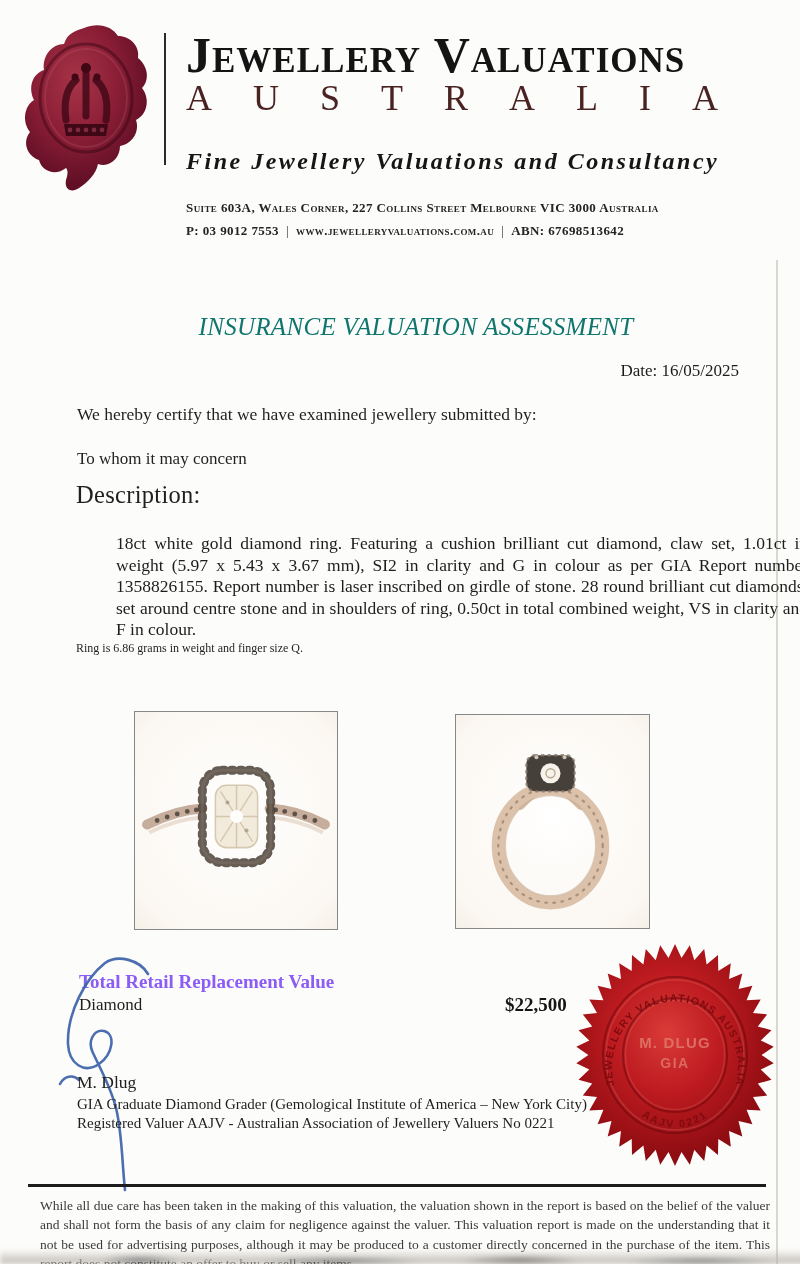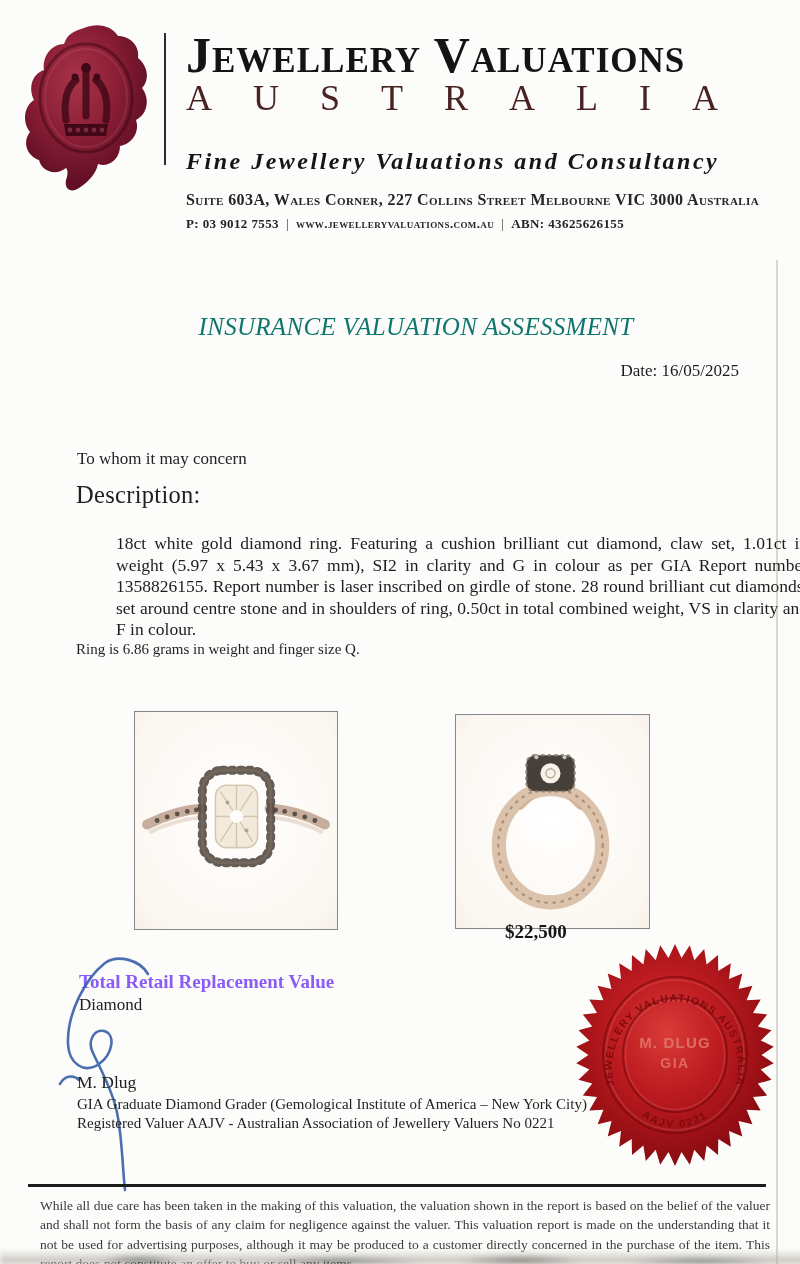--- a/index.html
+++ b/index.html
@@ -18,50 +18,50 @@
   }
   .brand-line2{
     font-size:36px;line-height:1;color:#4a2222;
     letter-spacing:41px;white-space:nowrap;font-weight:400;
   }
   .tagline{
     margin-top:32px;font-style:italic;font-weight:700;font-size:24px;
     letter-spacing:2.5px;color:#161616;white-space:nowrap;
   }
   .addr-line{
-    margin-top:16px;font-variant:small-caps;font-weight:700;font-size:16px;
+    margin-top:25px;font-variant:small-caps;font-weight:700;font-size:13px;
     letter-spacing:.4px;color:#242424;white-space:nowrap;
   }
   .contact-line{
     margin-top:7px;font-variant:small-caps;font-weight:700;font-size:13px;
     letter-spacing:.4px;color:#242424;white-space:nowrap;
   }
   .contact-line .sep{font-weight:400;padding:0 7px;color:#333;}
   
   .doc-title{
     position:absolute;left:0;right:0;top:313px;text-align:center;
     font-size:25px;letter-spacing:.3px;color:#0f766e;font-style:italic;
   }
   .doc-date{position:absolute;right:93px;top:361px;font-size:17px;color:#1c1c1c;}
   .certify-line{position:absolute;left:77px;top:404px;font-size:17.5px;}
   .addressee{position:absolute;left:77px;top:449px;font-size:17px;}
   .desc-heading{position:absolute;left:76px;top:481px;font-size:24.5px;letter-spacing:.3px;}
   .desc-body{
     position:absolute;left:76px;top:533px;width:692px;font-size:17.5px;
     line-height:1.235;text-align:justify;color:#1d1d1d;margin-left:40px;
   }
-  .weight-line{position:absolute;left:76px;top:641px;font-size:15px;}
+  .weight-line{position:absolute;left:76px;top:641px;font-size:12px;}
   
   .photo-box{position:absolute;border:1.5px solid #878787;background:#fdfcfa;box-sizing:border-box;}
   .photo-left{left:134px;top:711px;width:204px;height:219px;}
   .photo-right{left:455px;top:714px;width:195px;height:215px;}
   .photo-box svg{display:block;width:100%;height:100%;}
   
   .value-label{position:absolute;left:79px;top:971px;font-size:19px;font-weight:700;color:#8b5cf6;text-align:center;}
-  .value-amount{position:absolute;left:505px;top:921px;font-size:19px;font-weight:700;color:#161616;}
+  .value-amount{position:absolute;left:505px;top:994px;font-size:19px;font-weight:700;color:#161616;}
   .signed-label{position:absolute;left:79px;top:995px;font-size:17px;}
   .signature{position:absolute;left:50px;top:950px;width:160px;height:248px;pointer-events:none;}
   .valuer-name{position:absolute;left:77px;top:1072px;font-size:17.5px;}
   .credential-1{position:absolute;left:77px;top:1096px;font-size:15px;}
   .credential-2{position:absolute;left:77px;top:1115px;font-size:15px;}
   .red-seal{position:absolute;left:574px;top:942px;width:202px;height:226px;}
   
   .footer-rule{position:absolute;left:28px;top:1184px;width:738px;height:2.5px;background:#1c1c1c;}
   .disclaimer{
     position:absolute;left:40px;top:1196px;width:730px;font-size:13.5px;
@@ -121,26 +121,27 @@
   </svg>
 
   <div class="header-divider"></div>
 
   <div class="brand-block">
     <div class="brand-line1">Jewellery Valuations</div>
     <div class="brand-line2">AUSTRALIA</div>
     <div class="tagline">Fine Jewellery Valuations and Consultancy</div>
     <div class="addr-line">Suite 603A, Wales Corner, 227 Collins Street Melbourne VIC 3000 Australia</div>
     <div class="contact-line">
-      <span>P: 03 9012 7553</span><span class="sep">|</span><span>www.jewelleryvaluations.com.au</span><span class="sep">|</span><span>ABN: 43625626155</span>
+      <span>P: 03 9012 7553</span><span class="sep">|</span><span>www.jewelleryvaluations.com.au</span><span class="sep">|</span><span>ABN: 67698513642</span>
     </div>
   </div>
 
   <div class="doc-title">INSURANCE VALUATION ASSESSMENT</div>
   <div class="doc-date">Date: 16/05/2025</div>
+  <div class="certify-line">We hereby certify that we have examined jewellery submitted by:</div>
   <div class="addressee">To whom it may concern</div>
   <div class="desc-heading">Description:</div>
   <div class="desc-body">18ct white gold diamond ring. Featuring a cushion brilliant cut diamond, claw set, 1.01ct in weight (5.97 x 5.43 x 3.67 mm), SI2 in clarity and G in colour as per GIA Report number 1358826155. Report number is laser inscribed on girdle of stone. 28 round brilliant cut diamonds, set around centre stone and in shoulders of ring, 0.50ct in total combined weight, VS in clarity and F in colour.</div>
   <div class="weight-line">Ring is 6.86 grams in weight and finger size Q.</div>
 
   <div class="photo-box photo-left">
     <svg viewBox="0 0 201 216" aria-hidden="true">
       <radialGradient id="pbg1" cx="50%" cy="48%" r="75%">
         <stop offset="0%" stop-color="#ffffff"></stop>
           <stop offset="80%" stop-color="#fbf7f1"></stop>

